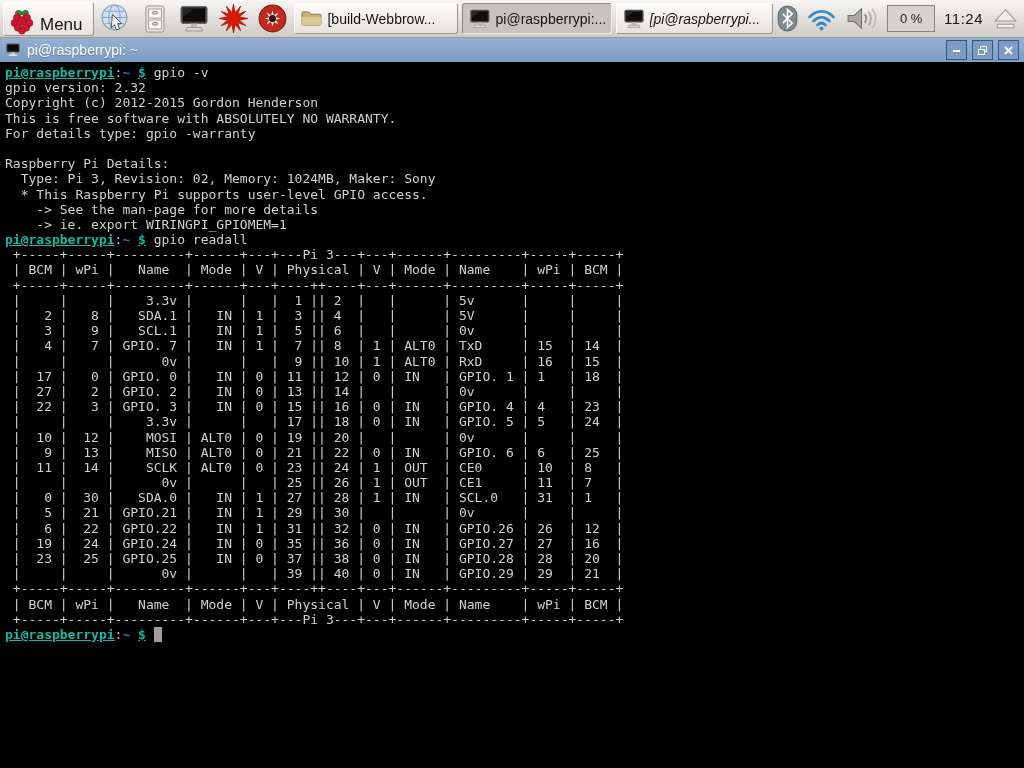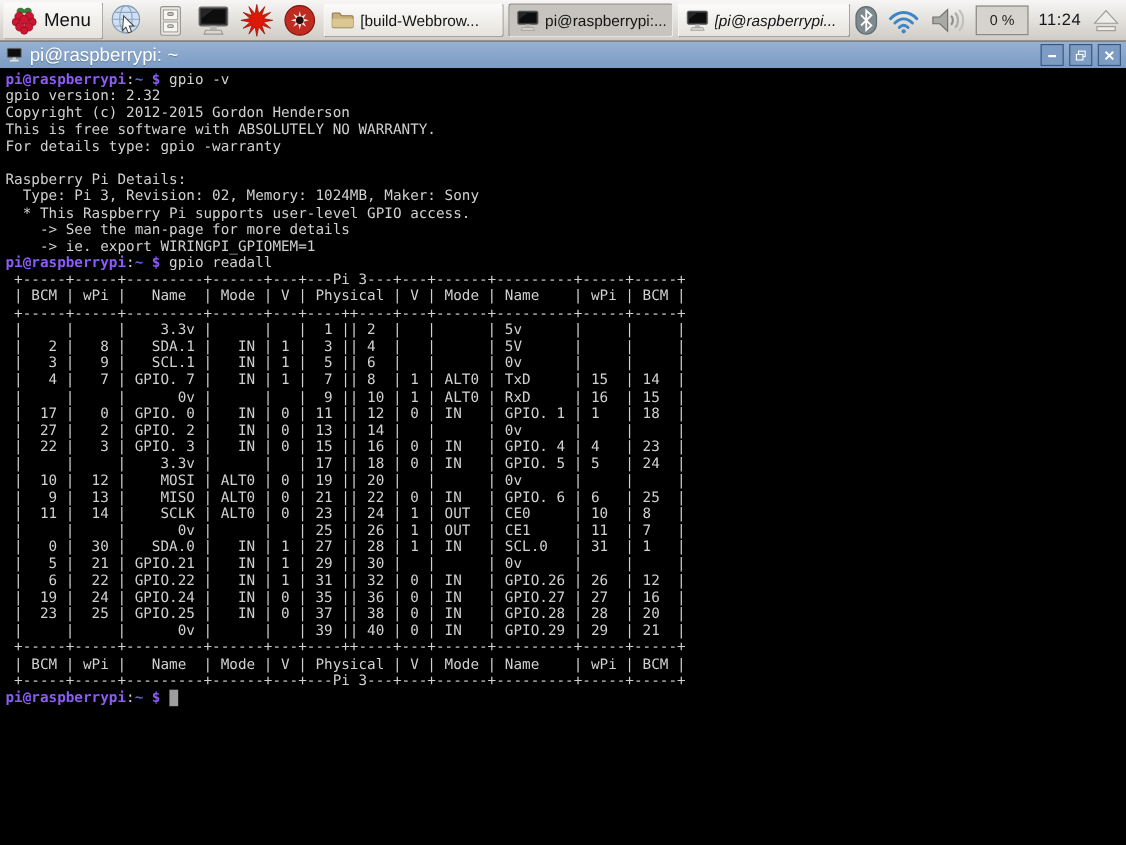--- a/index.html
+++ b/index.html
@@ -5,52 +5,52 @@
   html,body{margin:0;padding:0;background:#000;}
   .screen{position:relative;width:1024px;height:768px;overflow:hidden;
           font-family:"Liberation Sans","DejaVu Sans",sans-serif;background:#000;}
 
   
   .taskbar{height:38px;display:flex;align-items:center;gap:4px;padding:0 3px;
            background:linear-gradient(#f7f6f5,#dbd8d3 70%,#cfccc6);
            border-bottom:1px solid #9a9892;box-sizing:border-box;}
   .raised{border:1px solid;border-color:#fdfdfc #97958f #97958f #fdfdfc;border-radius:3px;
           background:linear-gradient(#fcfbfa,#e6e3de);}
-  .menu-btn{display:flex;align-items:center;gap:6px;height:32px;padding:0 10px 0 6px;
+  .menu-btn{display:flex;align-items:flex-end;gap:6px;height:32px;padding:0 10px 0 6px;
             font-size:17px;color:#111;cursor:default;}
   .launcher{width:36px;height:34px;display:flex;align-items:center;justify-content:center;}
   .task-btn{display:flex;align-items:center;gap:5px;height:31px;padding:0 6px;
             font-size:14px;color:#141414;overflow:hidden;white-space:nowrap;}
   .task-btn .lbl{overflow:hidden;text-overflow:clip;}
   .task-btn.active{background:#c7c4bf;border-color:#8a8882 #eeede9 #eeede9 #8a8882;}
   .tb1{width:166px;}.tb2{width:152px;}.tb3{width:160px;font-style:italic;}
   .tray{margin-left:auto;display:flex;align-items:center;gap:9px;padding-right:2px;}
   .cpu-box{width:46px;height:25px;border:1px solid #85837e;background:#d6d3ce;
            display:flex;align-items:center;justify-content:center;font-size:13px;color:#222;}
   .clock{font-size:15px;color:#14141c;letter-spacing:0.5px;}
 
   
   .window{position:absolute;left:0;top:38px;width:1024px;height:730px;display:flex;flex-direction:column;}
   .titlebar{height:24px;background:linear-gradient(#96b0d2,#7b9cc4);display:flex;
             align-items:center;padding:0 5px;gap:6px;}
-  .title-text{color:#fff;font-size:17px;flex:1;text-shadow:0 1px 1px rgba(0,0,0,.25);}
+  .title-text{color:#fff;font-size:14px;flex:1;text-shadow:0 1px 1px rgba(0,0,0,.25);}
   .winbtns{display:flex;gap:5px;}
   .wbtn{width:19px;height:18px;border:1px solid #35567e;background:#7d9cc4;
         display:flex;align-items:center;justify-content:center;}
   .menubar{height:30px;background:#f2f1ef;border-bottom:1px solid #d4d2cd;
            display:flex;align-items:center;padding-left:4px;}
   .menu-item{font-size:14px;color:#2e2e2e;padding:4px 10px;}
 
   
   .terminal{flex:1;background:#000;padding:3px 0 0 5px;overflow:hidden;
             font-family:"DejaVu Sans Mono","Liberation Mono",monospace;
             font-size:13px;line-height:15.2px;}
   .tline{white-space:pre;height:15.2px;}
   .c-f{color:#d0d0d0;}
-  .c-p{color:#8b5cf6;font-weight:bold;}
+  .c-p{color:#14b8a6;font-weight:bold;text-decoration:underline;}
   .c-t{color:#5c5ce0;font-weight:bold;}
   .c-c{background:#9e9e9e;color:#9e9e9e;}
 </style>
 </head>
 <body>
 
 <div class="screen">
 
   <div class="taskbar">
     <div class="menu-btn raised">

